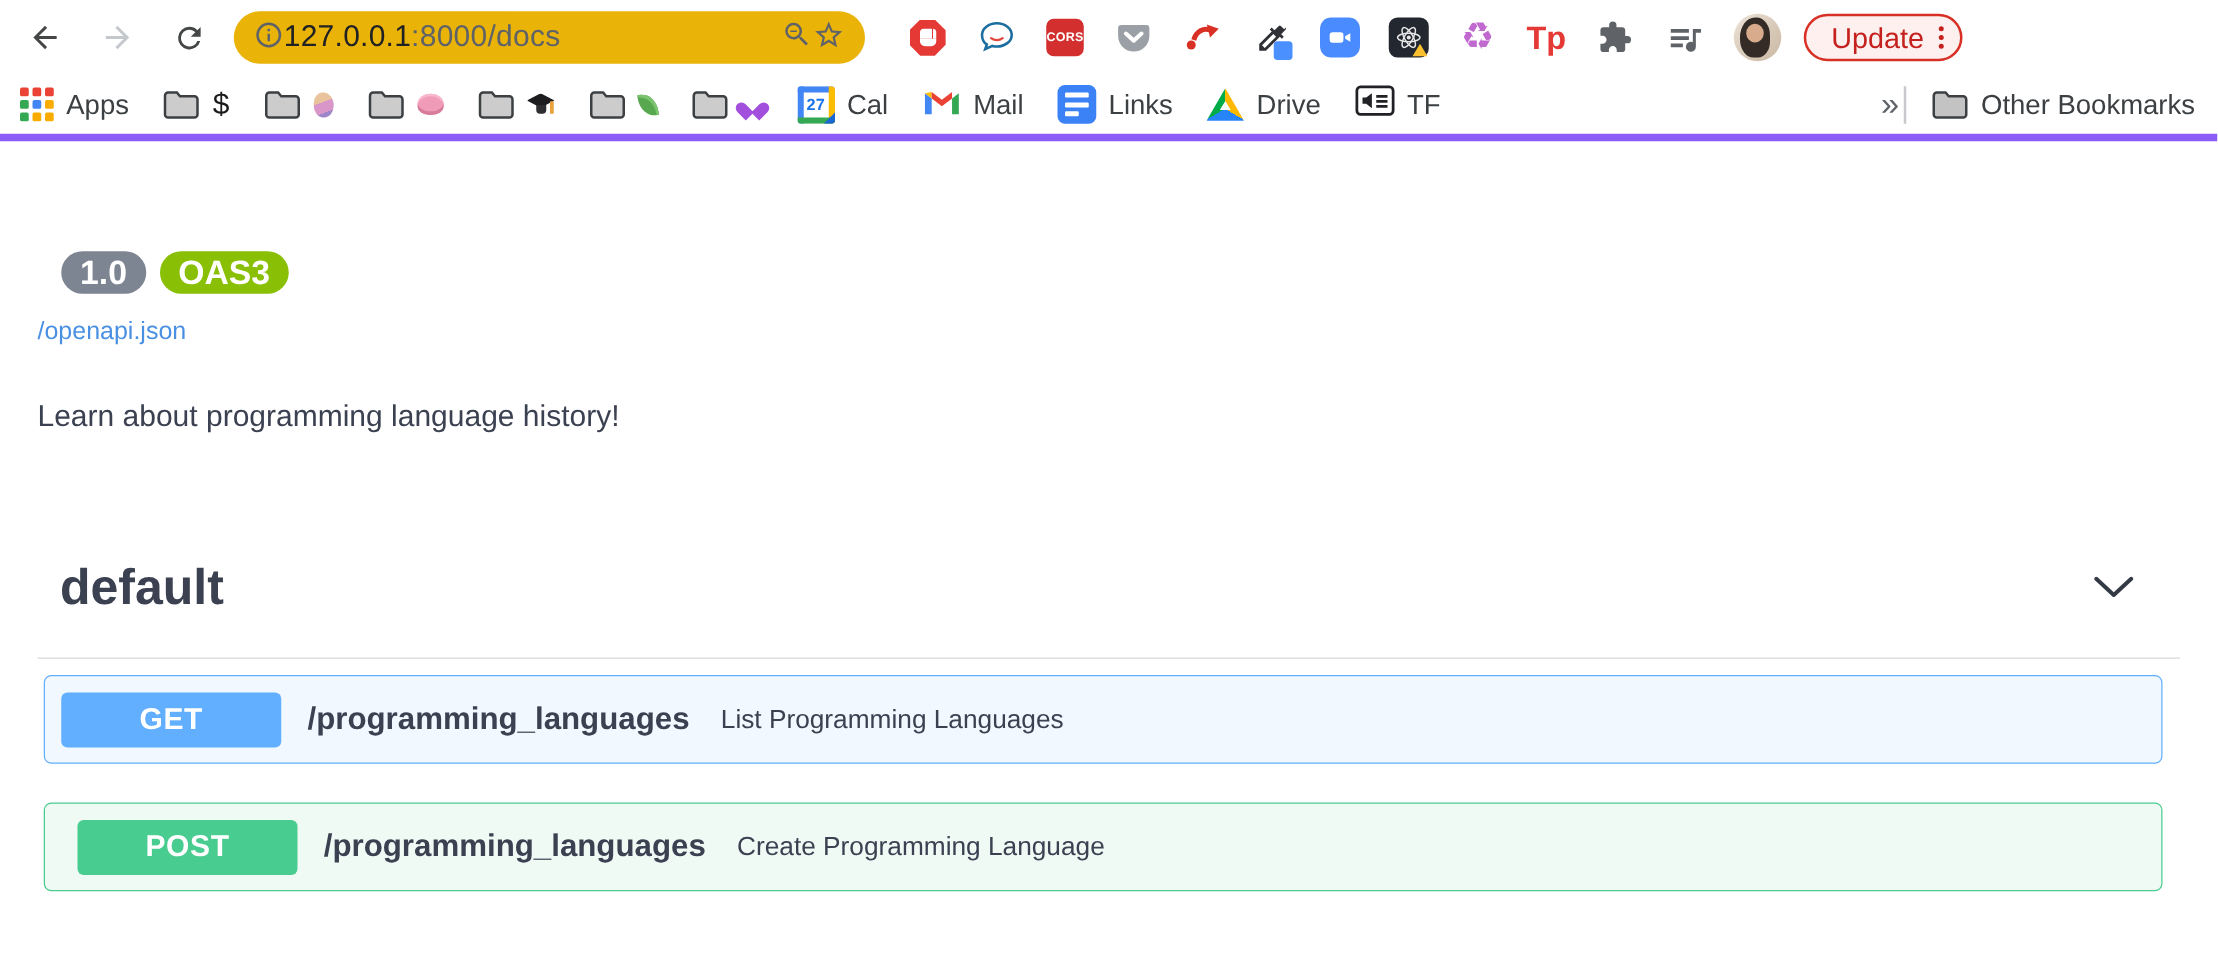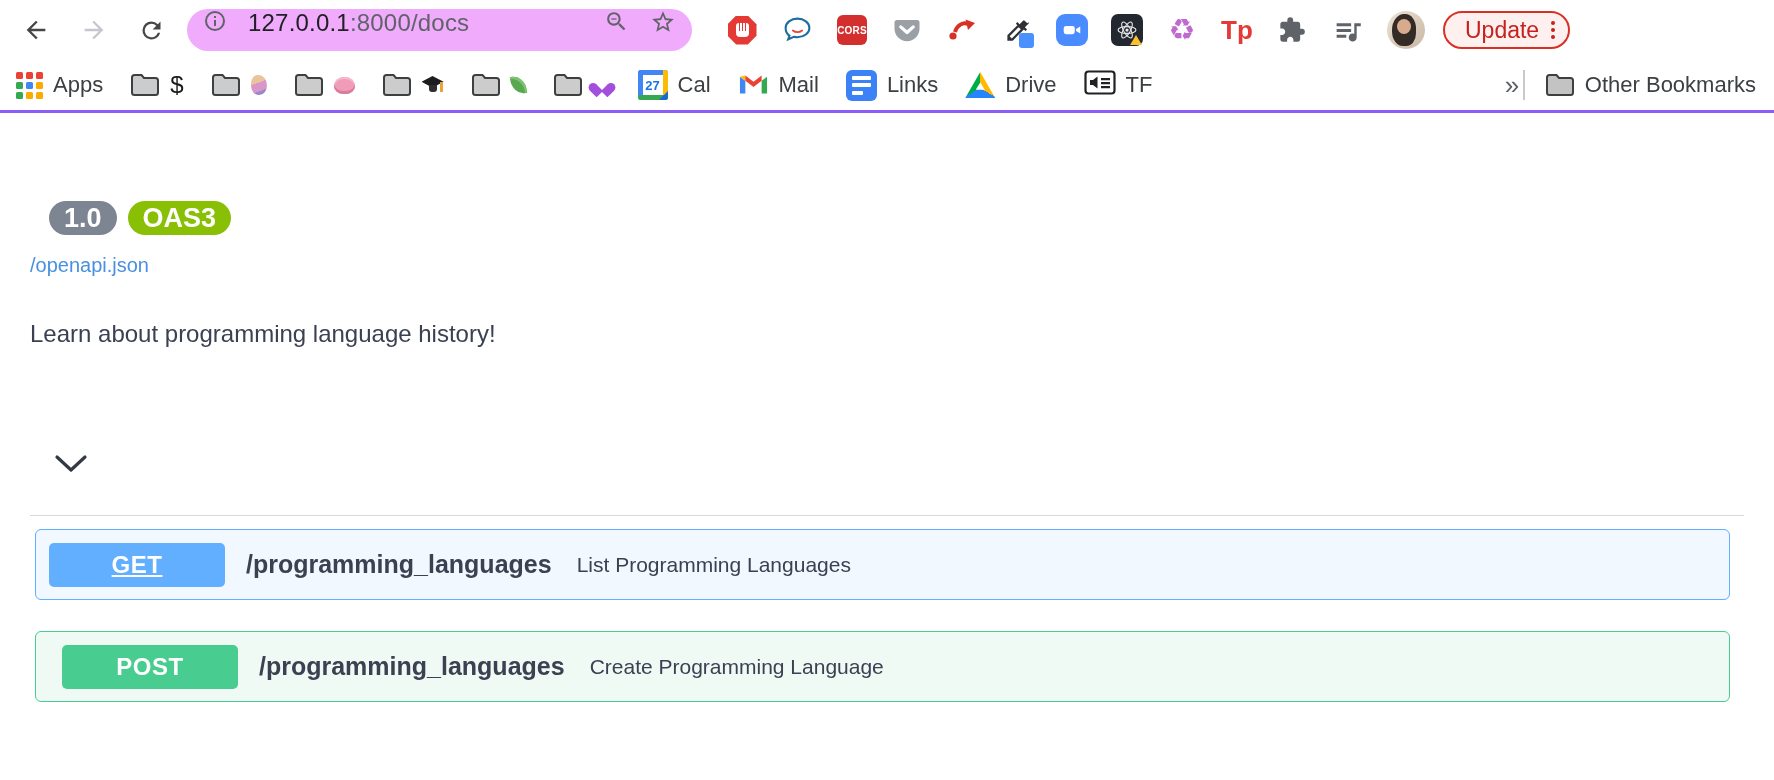--- a/index.html
+++ b/index.html
@@ -3,22 +3,22 @@
 <meta charset="utf-8">
 <style>
   * { margin:0; padding:0; box-sizing:border-box; }
   html,body { width:1774px; height:780px; background:#fff; overflow:hidden;
               font-family:"Liberation Sans", sans-serif; }
 
   
   .toolbar { height:60px; display:flex; align-items:center; padding:0 12px 0 14px; background:#fff; }
   .nav-btns { display:flex; align-items:center; gap:30px; margin:0 22px 0 8px; }
   .nav-btns svg { display:block; }
-  .urlbar { width:505px; height:42px; background:#f0abfc; border-radius:21px;
-            display:flex; align-items:flex-start; padding:0 16px; gap:21px; }
+  .urlbar { width:505px; height:42px; background:#eab308; border-radius:21px;
+            display:flex; align-items:center; padding:0 16px; gap:0; }
   .url-text { flex:1; font-size:24px; color:#202124; letter-spacing:.2px; white-space:nowrap; }
   .url-text .path { color:#5f6368; }
   .extensions { display:flex; align-items:center; gap:23px; margin-left:34px; }
   .ext { width:32px; height:32px; display:flex; align-items:center; justify-content:center; position:relative; }
 
   .octagon { width:29px; height:29px; background:#e53935;
              clip-path:polygon(30% 0,70% 0,100% 30%,100% 70%,70% 100%,30% 100%,0 70%,0 30%);
              display:flex; flex-direction:column; align-items:center; justify-content:center; }
   .hand-f { width:13px; height:8px;
             background:linear-gradient(90deg,#fff 0 22%,#e53935 22% 27%,#fff 27% 47%,#e53935 47% 52%,#fff 52% 73%,#e53935 73% 78%,#fff 78% 100%);
@@ -47,21 +47,21 @@
                    background:#d8ab8d; border-radius:50%; }
 
   .update-btn { margin-left:18px; height:38px; border:2px solid #d93025; background:#fdf0ee;
                 border-radius:20px; display:flex; align-items:center; gap:12px; padding:0 13px 0 20px;
                 color:#c5221f; font-size:23px; cursor:pointer; }
   .kebab { display:flex; flex-direction:column; gap:3px; }
   .kebab i { width:4px; height:4px; background:#c5221f; border-radius:50%; }
 
   
   .bookmarks { height:53px; display:flex; align-items:center; padding:0 14px 0 16px;
-               font-size:22px; color:#3c4043; border-bottom:3px solid #8b5cf6; background:#fff; }
+               font-size:22px; color:#3c4043; border-bottom:6px solid #8b5cf6; background:#fff; }
   .bm { display:flex; align-items:center; gap:10px; margin-right:27px; white-space:nowrap; cursor:pointer; }
   .apps-grid { display:grid; grid-template-columns:repeat(3,7px); grid-template-rows:repeat(3,7px); gap:3px; }
   .apps-grid i { border-radius:1.5px; }
   .folder svg { display:block; }
   .marker { display:inline-flex; align-items:center; justify-content:center; }
   .dollar { font-size:24px; color:#1b1b1b; }
   .horse { width:16px; height:20px; border-radius:45% 55% 50% 50%;
            background:linear-gradient(160deg,#e9c39b 0 40%,#d897c8 40% 75%,#9c86c9 75% 100%); }
   .brain { width:21px; height:17px; background:#f09cb8; border-radius:50% 50% 45% 45%;
            box-shadow:inset 0 -3px 0 #d87c9d, inset 0 2px 0 #f7b7cc; }
@@ -119,21 +119,21 @@
   .section-title { font-size:40px; font-weight:bold; color:#3b4151; }
   .collapse-btn { background:none; border:none; cursor:pointer; padding:6px; }
 
   .op-row { display:flex; align-items:center; height:71px; border-radius:6px; border:1.5px solid;
             margin:0 14px 0 5px; cursor:pointer; }
   .op-row.get  { margin-top:13px; background:rgba(97,175,254,.09); border-color:#61affe; }
   .op-row.post { margin-top:31px; background:rgba(73,204,144,.09); border-color:#49cc90; }
   .method-btn { width:176px; height:44px; margin-left:13px; border:none; border-radius:5px; color:#fff;
                 font-size:24px; font-weight:bold; font-family:"Liberation Sans",sans-serif; cursor:pointer;
                 display:flex; align-items:center; justify-content:center; letter-spacing:.5px; flex:none; }
-  .op-row.get  .method-btn { background:#61affe;text-decoration:underline; }
+  .op-row.get  .method-btn { background:#61affe; }
   .op-row.post .method-btn { background:#49cc90;margin-left:26px; }
   .op-path { margin-left:21px; font-family:Liberation Sans, sans-serif;
              font-weight:bold; font-size:25px; color:#3b4151; letter-spacing:0; }
   .op-summary { margin-left:25px; font-size:21px; color:#3b4151; }
 </style>
 </head>
 <body>
 
 <div class="toolbar">
   <div class="nav-btns">
@@ -409,20 +409,21 @@
       <span class="badge version">1.0</span>
       <span class="badge oas">OAS3</span>
     </span>
   </h1>
 
   <a class="spec-link">/openapi.json</a>
 
   <div class="description">Learn about programming language history!</div>
 
   <div class="section-header">
+    <span class="section-title">default</span>
     <button class="collapse-btn">
       <span>
         <svg width="34" height="19" viewBox="0 0 34 19" fill="none">
             <path d="M3 3l14 13L31 3" stroke="#333a45" stroke-width="3.2" stroke-linecap="round" stroke-linejoin="round"></path>
           </svg>
       </span>
     </button>
   </div>
 
   <div class="op-row get">

